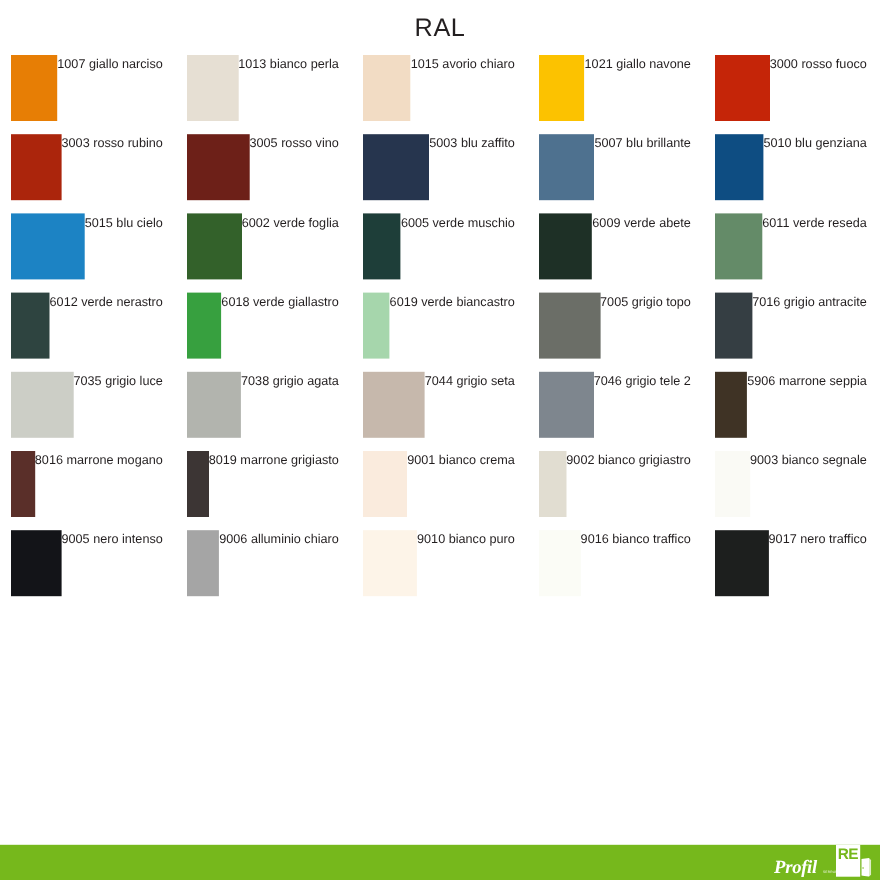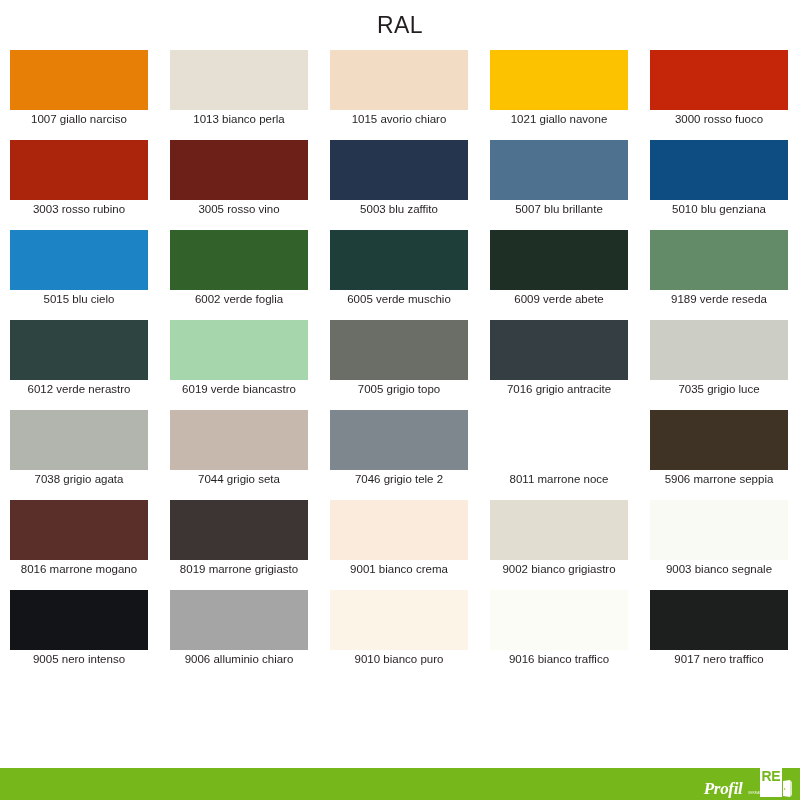--- a/index.html
+++ b/index.html
@@ -43,21 +43,20 @@
     width: 780px;
     display: grid;
     grid-template-columns: repeat(5, 138px);
     column-gap: 22px;
     row-gap: 12px;
   }
 
   .swatch-cell {
     width: 138px;
     display: flex;
-    flex-direction: column;
     align-items: stretch;
   }
 
   .swatch-chip {
     width: 138px;
     height: 60px;
     display: block;
   }
 
   .swatch-label {
@@ -194,27 +193,31 @@
       <div class="swatch-cell">
         <div class="swatch-chip" style="background: rgb(30, 62, 57);"></div>
         <div class="swatch-label">6005 verde muschio</div>
       </div>
       <div class="swatch-cell">
         <div class="swatch-chip" style="background: rgb(30, 48, 38);"></div>
         <div class="swatch-label">6009 verde abete</div>
       </div>
       <div class="swatch-cell">
         <div class="swatch-chip" style="background: rgb(100, 139, 104);"></div>
-        <div class="swatch-label">9189 verde reseda</div>
+        <div class="swatch-label">6011 verde reseda</div>
       </div>
       <div class="swatch-cell">
         <div class="swatch-chip" style="background: rgb(46, 68, 64);"></div>
         <div class="swatch-label">6012 verde nerastro</div>
       </div>
       <div class="swatch-cell">
+        <div class="swatch-chip" style="background: rgb(55, 160, 63);"></div>
+        <div class="swatch-label">6018 verde giallastro</div>
+      </div>
+      <div class="swatch-cell">
         <div class="swatch-chip" style="background: rgb(166, 214, 172);"></div>
         <div class="swatch-label">6019 verde biancastro</div>
       </div>
       <div class="swatch-cell">
         <div class="swatch-chip" style="background: rgb(107, 110, 103);"></div>
         <div class="swatch-label">7005 grigio topo</div>
       </div>
       <div class="swatch-cell">
         <div class="swatch-chip" style="background: rgb(53, 62, 67);"></div>
         <div class="swatch-label">7016 grigio antracite</div>
@@ -227,24 +230,20 @@
         <div class="swatch-chip" style="background: rgb(178, 180, 174);"></div>
         <div class="swatch-label">7038 grigio agata</div>
       </div>
       <div class="swatch-cell">
         <div class="swatch-chip" style="background: rgb(198, 184, 172);"></div>
         <div class="swatch-label">7044 grigio seta</div>
       </div>
       <div class="swatch-cell">
         <div class="swatch-chip" style="background: rgb(126, 134, 142);"></div>
         <div class="swatch-label">7046 grigio tele 2</div>
-      </div>
-      <div class="swatch-cell">
-        <div class="swatch-chip"></div>
-        <div class="swatch-label">8011 marrone noce</div>
       </div>
       <div class="swatch-cell">
         <div class="swatch-chip" style="background: rgb(63, 51, 37);"></div>
         <div class="swatch-label">5906 marrone seppia</div>
       </div>
       <div class="swatch-cell">
         <div class="swatch-chip" style="background: rgb(90, 47, 41);"></div>
         <div class="swatch-label">8016 marrone mogano</div>
       </div>
       <div class="swatch-cell">

